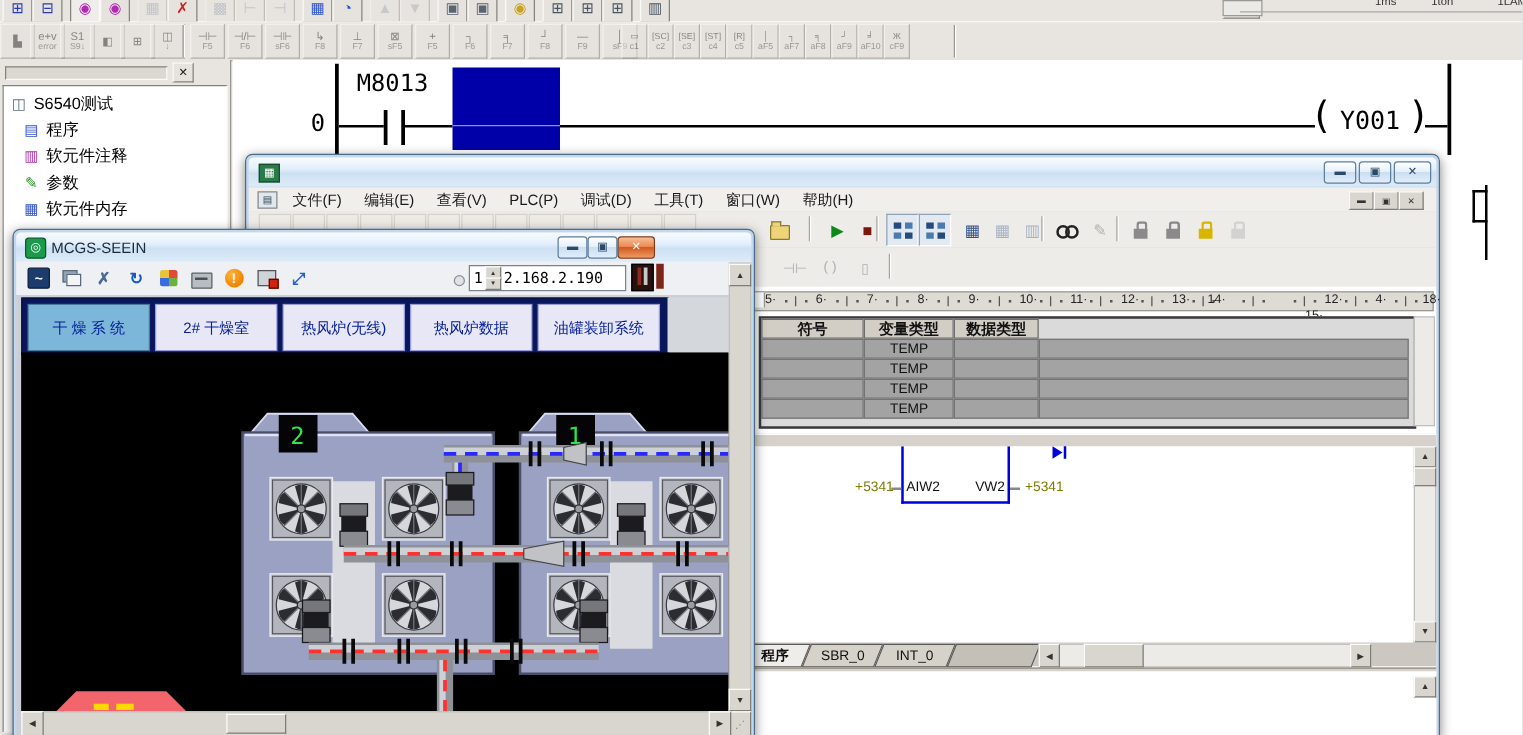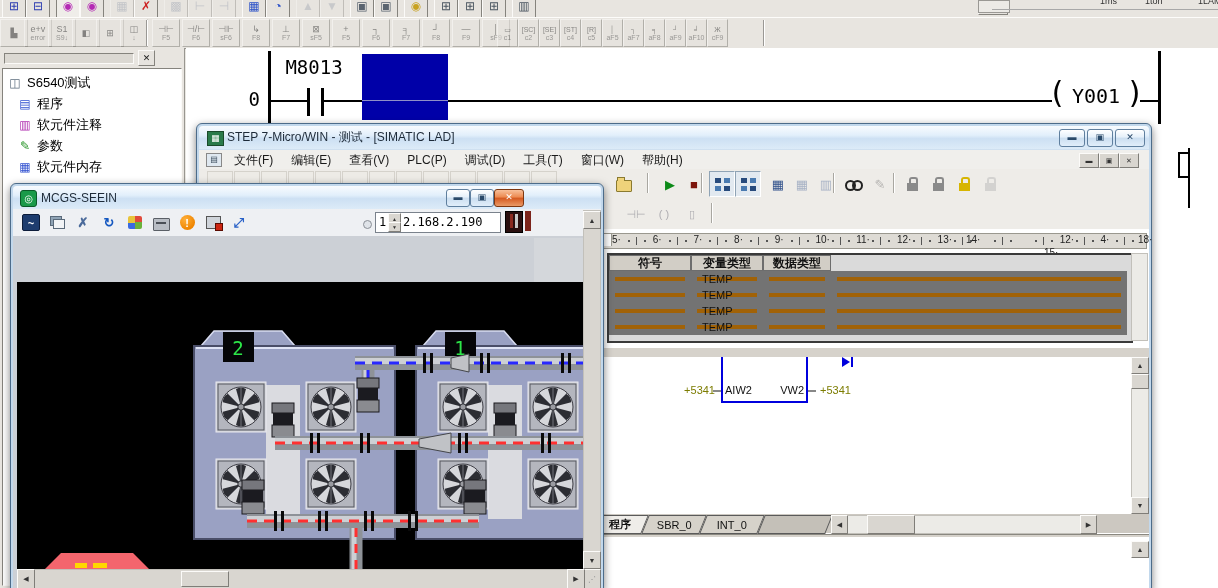--- a/index.html
+++ b/index.html
@@ -38,21 +38,21 @@
   .mi{display:inline-block;padding:2px 9px;font-size:12px;color:#1a1a1a}
   .s7b{position:absolute;width:24px;height:24px;display:flex;align-items:center;justify-content:center;font-size:13px;border:1px solid transparent}
   .s7b.blank{border:1px solid #d5d2cb;background:#edebe6}
   .s7b.pressed{border-color:#8fa3b5 #fff #fff #8fa3b5;background:#e2e9f0}
   .s7b.faded{opacity:.38}
   .s7sep{position:absolute;width:1px;height:20px;background:#a9a7a1;box-shadow:1px 0 0 #fff}
   .rnum{position:absolute;top:0;font-size:10px;color:#222;font-family:"Liberation Sans",sans-serif}
   .rdot{position:absolute;top:6px;width:2px;height:2px;background:#555}
   .rtick{position:absolute;top:3px;width:1px;height:8px;background:#555}
   .th{position:absolute;background:#d2cec6;border:1px solid #6d6d6d;font-weight:bold;font-size:12px;color:#111;display:flex;align-items:center;justify-content:center;box-sizing:border-box}
-  .td{position:absolute;background:#a16207;border:6px solid #737373;font-size:11px;color:#111;display:flex;align-items:center;padding-left:5px;box-sizing:border-box}
+  .td{position:absolute;background:#a3a3a3;border:1px solid #737373;font-size:11px;color:#111;display:flex;align-items:center;padding-left:20px;box-sizing:border-box}
   .bluev{position:absolute;background:#0000dd}
   .olv{position:absolute;font-size:11px;color:#7c7c00;font-family:"Liberation Sans",sans-serif;white-space:nowrap}
   .blk{position:absolute;font-size:11px;color:#111;font-family:"Liberation Sans",sans-serif;white-space:nowrap}
   .tri-r{position:absolute;width:0;height:0;border-top:5px solid transparent;border-bottom:5px solid transparent;border-left:8px solid #0000dd}
   .s7tab{position:absolute;top:1px;height:17px;background:#d6d2ca;border:1px solid #5a5a5a;transform:skewX(-22deg);display:flex;align-items:center;justify-content:center}
   .s7tab>span{transform:skewX(22deg);font-size:11px;color:#111;white-space:nowrap}
   .s7tab.active{background:#efede9}
   .s7tab.active>span{font-weight:bold}
   
   .k-folder{width:14px;height:10px;background:#efd37a;border:1px solid #8a7a30;border-radius:1px;position:relative;margin-top:3px}
@@ -286,21 +286,20 @@
               <span>软元件内存</span>
             </div>
           </div>
       </div>
     </div>
   </div>
 
   <div id="s7" class="win" style="left:196px;top:123px;width:954px;height:465px">
     <div class="tbar">
       <span class="abs" style="left:8px;top:5px;width:15px;height:13px;background:#2a7a4a;border:1px solid #1a4a2a;color:#fff;font-size:9px;line-height:13px;text-align:center">▦</span>
-      <span class="ttl" style="margin-left:28px">STEP 7-Micro/WIN - 测试 - [SIMATIC LAD]</span>
     </div>
     <div class="cap" style="left:862px;width:24px">▬</div>
     <div class="cap" style="left:890px;width:24px">▣</div>
     <div class="cap" style="left:918px;width:28px">✕</div>
 
     <div id="s7-menubar" class="abs" style="left:2px;top:26px;width:950px;height:19px;background:#f0efec;border-bottom:1px solid #d8d6d0">
       <span class="abs" style="left:7px;top:3px;width:14px;height:12px;border:1px solid #888;background:#dfe8f0;font-size:8px;line-height:12px;text-align:center;color:#345">▤</span>
       <span id="s7-menus" style="position:absolute;left:26px;top:0"><span class="mi">文件(F)</span><span class="mi">编辑(E)</span><span class="mi">查看(V)</span><span class="mi">PLC(P)</span><span class="mi">调试(D)</span><span class="mi">工具(T)</span><span class="mi">窗口(W)</span><span class="mi">帮助(H)</span></span>
       <span class="scl" style="left:880px;top:3px;width:18px;height:13px">▬</span>
       <span class="scl" style="left:900px;top:3px;width:18px;height:13px">▣</span>
@@ -533,20 +532,27 @@
         <div class="mcb" style="left: 164px;">
           <div class="k-alert">!</div>
         </div>
         <div class="mcb" style="left: 190px;">
           <div class="k-network"></div>
         </div>
         <div class="mcb" style="left: 216px; color: rgb(42, 98, 200); font-weight: bold;">⤢</div>
       </div>
 
     <div class="abs" style="left:2px;top:52px;width:588px;height:353px;background:#ccd0d6"></div>
+    <div id="mcgs-tabbar" class="abs" style="left:6px;top:54px;width:516px;height:44px;background:#0a1658;border:1px solid #061040">
+        <div class="mtab active" style="left: 4px;">干 燥 系 统</div>
+        <div class="mtab" style="left: 106px;">2# 干燥室</div>
+        <div class="mtab" style="left: 208px;">热风炉(无线)</div>
+        <div class="mtab" style="left: 310px;">热风炉数据</div>
+        <div class="mtab" style="left: 412px;">油罐装卸系统</div>
+      </div>
     <div class="abs" style="left:523px;top:54px;width:49px;height:44px;background:#d4d7db"></div>
 
     <div id="mcgs-canvas" class="abs" style="left:6px;top:98px;width:566px;height:287px;background:#000;overflow:hidden">
   <svg width="566" height="287" viewBox="0 0 566 287" xmlns="http://www.w3.org/2000/svg">
     <defs>
       <g id="fan">
         <rect x="0" y="0" width="50" height="50" fill="#caccd2" stroke="#e9e9ef"></rect>
         <rect x="2" y="2" width="46" height="46" fill="#b4b6be" stroke="#55565e"></rect>
         <circle cx="25" cy="25" r="20" fill="#d6d7db" stroke="#3c3c44"></circle>
         <g fill="#2c2d33">

